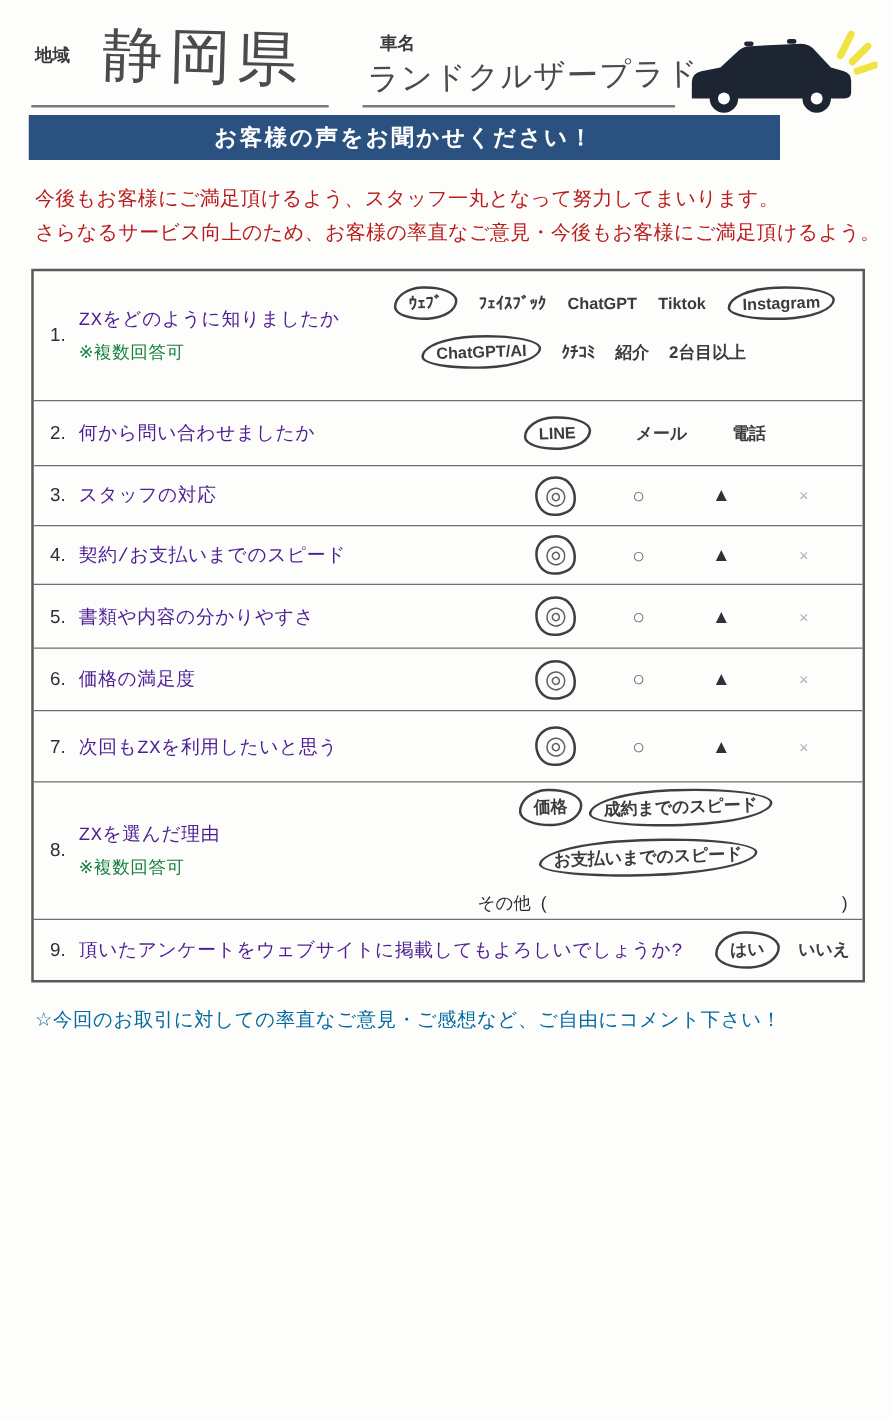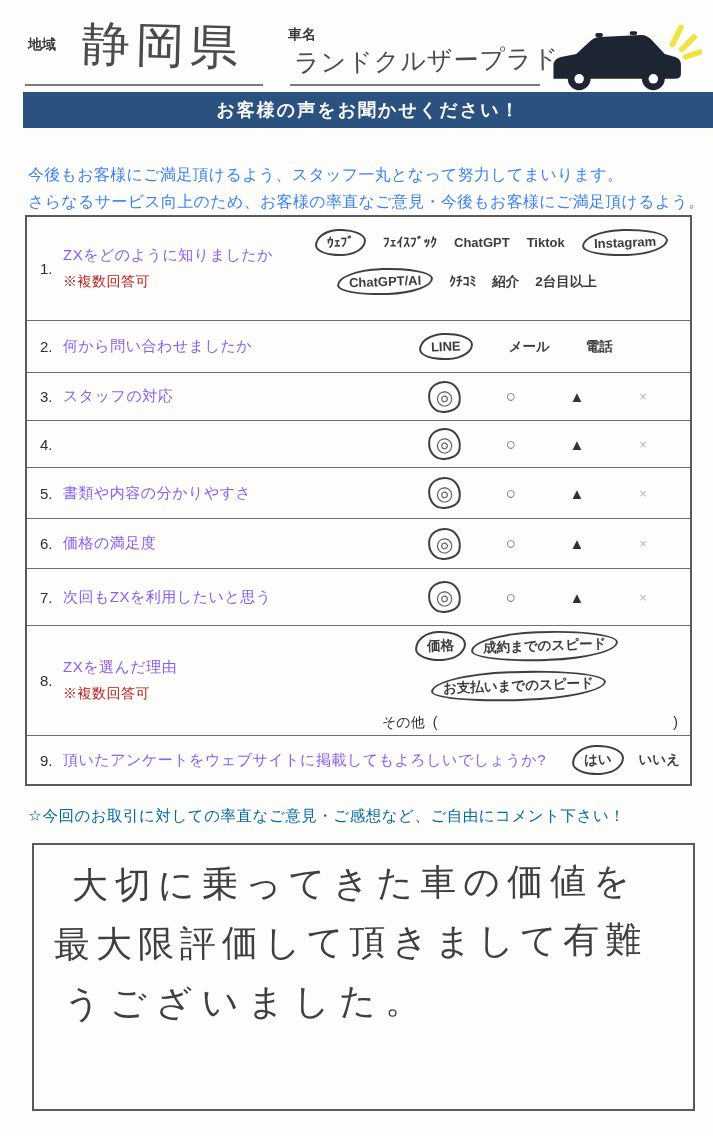--- a/index.html
+++ b/index.html
@@ -10,46 +10,46 @@
   *{box-sizing:border-box;margin:0;padding:0;}
   html,body{background:#e9e9e9;}
   .page{
     position:relative;width:713px;height:1136px;background:var(--page-bg);
     font-family:"Liberation Sans","DejaVu Sans",sans-serif;color:var(--ink);
     margin:0 auto;overflow:hidden;
   }
   
   .field-label{position:absolute;font-size:14px;font-weight:bold;color:#3a3a3a;}
   #region-label{left:28px;top:36px;}
-  #car-label{left:288px;top:26px;}
+  #car-label{left:304px;top:26px;}
   .hand{color:var(--handwriting-ink);font-weight:400;}
   #region-value{position:absolute;left:82px;top:14px;font-size:48px;letter-spacing:6px;transform:rotate(1.5deg);}
   #car-value{position:absolute;left:294px;top:44px;font-size:25px;letter-spacing:1px;transform:rotate(-1deg);white-space:nowrap;}
   .underline{position:absolute;height:0;border-bottom:2px solid #7a7a7a;}
   #region-underline{left:25px;top:84px;width:238px;}
   #car-underline{left:290px;top:84px;width:250px;}
   #car-icon{position:absolute;left:540px;top:16px;}
   .banner{
-    position:absolute;left:23px;top:92px;width:691px;height:36px;
+    position:absolute;left:23px;top:92px;width:601px;height:36px;
     background:var(--banner-blue);color:#ffffff;font-size:18px;font-weight:bold;
     display:flex;align-items:center;justify-content:center;letter-spacing:2px;
   }
-  .intro{position:absolute;left:28px;top:146px;font-size:16px;line-height:27px;color:#3b82f6;letter-spacing:.3px;margin-top:15px;}
+  .intro{position:absolute;left:28px;top:146px;font-size:16px;line-height:27px;color:#b91c1c;letter-spacing:.3px;}
   
   .survey{
     position:absolute;left:25px;top:215px;width:667px;
     border:2px solid var(--border-gray);background:transparent;
   }
   .row{position:relative;display:flex;align-items:center;border-bottom:1px solid #6e6e6e;}
   .row:last-child{border-bottom:none;}
   .h106{height:104px;}.h52{height:52px;}.h48{height:48px;}.h47{height:47px;}
   .h51{height:51px;}.h50{height:50px;}.h57{height:57px;}.h112{height:110px;}.h49{height:48px;}
   .qno{width:36px;padding-left:13px;font-size:15px;color:#2f2f2f;flex:none;}
-  .qtext{font-size:15px;color:#8b5cf6;letter-spacing:.5px;white-space:nowrap;}
-  .qnote{font-size:14px;color:#b91c1c;margin-top:8px;letter-spacing:.5px;font-family:Liberation Mono, monospace;}
+  .qtext{font-size:15px;color:#4c1d95;letter-spacing:.5px;white-space:nowrap;font-family:Liberation Mono, monospace;}
+  .qnote{font-size:14px;color:#15803d;margin-top:8px;letter-spacing:.5px;}
   .opt{font-size:13px;font-weight:600;color:#3c3c3c;white-space:nowrap;}
   .optjp{font-size:13.5px;}
   
   .circled{
     display:inline-flex;align-items:center;justify-content:center;
     border:2.5px solid #3f3f3f;border-radius:46% 54% 48% 52% / 60% 46% 56% 42%;
     padding:4px 10px;transform:rotate(-2deg);
   }
   .q1opts{position:absolute;left:288px;top:12px;width:372px;}
   .q1row1{display:flex;align-items:center;gap:17px;}
@@ -165,20 +165,21 @@
             <span class="sym sym-fair">▲</span>
           </span>
         <span class="symcell">
             <span class="sym sym-poor">×</span>
           </span>
       </div>
     </div>
 
     <div class="row h47">
       <div class="qno">4.</div>
+      <div class="qtext">契約/お支払いまでのスピード</div>
       <div class="symbols">
         <span class="symcell">
             <span class="sym sym-exc circled sym-circ">◎</span>
           </span>
         <span class="symcell">
             <span class="sym sym-good">○</span>
           </span>
         <span class="symcell">
             <span class="sym sym-fair">▲</span>
           </span>
@@ -271,19 +272,14 @@
       <div class="qtext">頂いたアンケートをウェブサイトに掲載してもよろしいでしょうか?</div>
       <div class="q9opts">
         <span class="opt optjp circled">はい</span>
         <span class="opt optjp">いいえ</span>
       </div>
     </div>
 
   </div>
 
   <div class="comment-heading">☆今回のお取引に対しての率直なご意見・ご感想など、ご自由にコメント下さい！</div>
-  <div class="comment-box">
-    <div class="comment-line cl1 hand">大切に乗ってきた車の価値を</div>
-    <div class="comment-line cl2 hand">最大限評価して頂きまして有難</div>
-    <div class="comment-line cl3 hand">うございました。</div>
-  </div>
 
 </div>
 
 </body></html>

